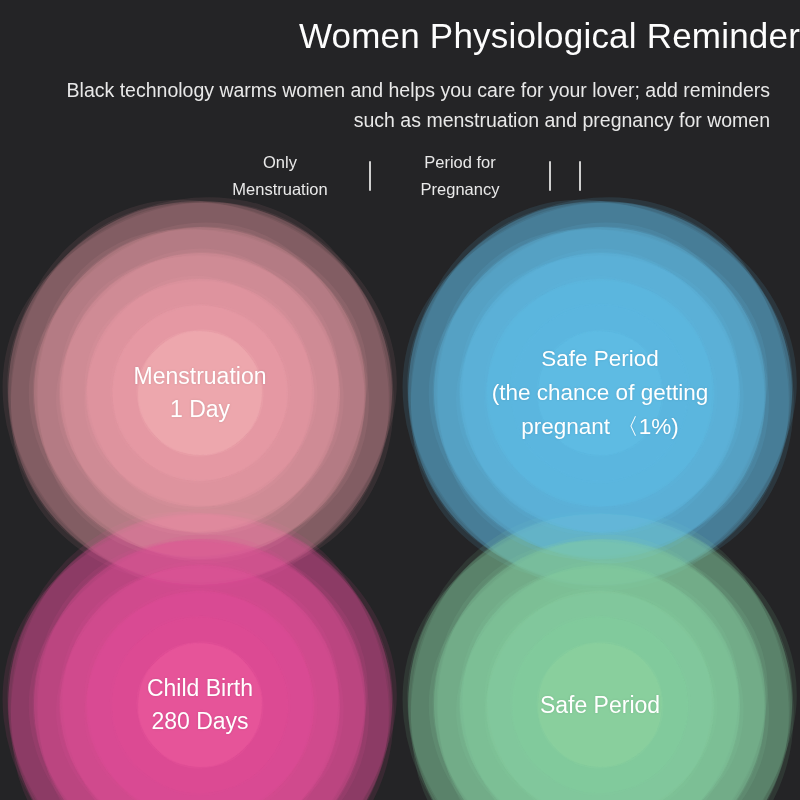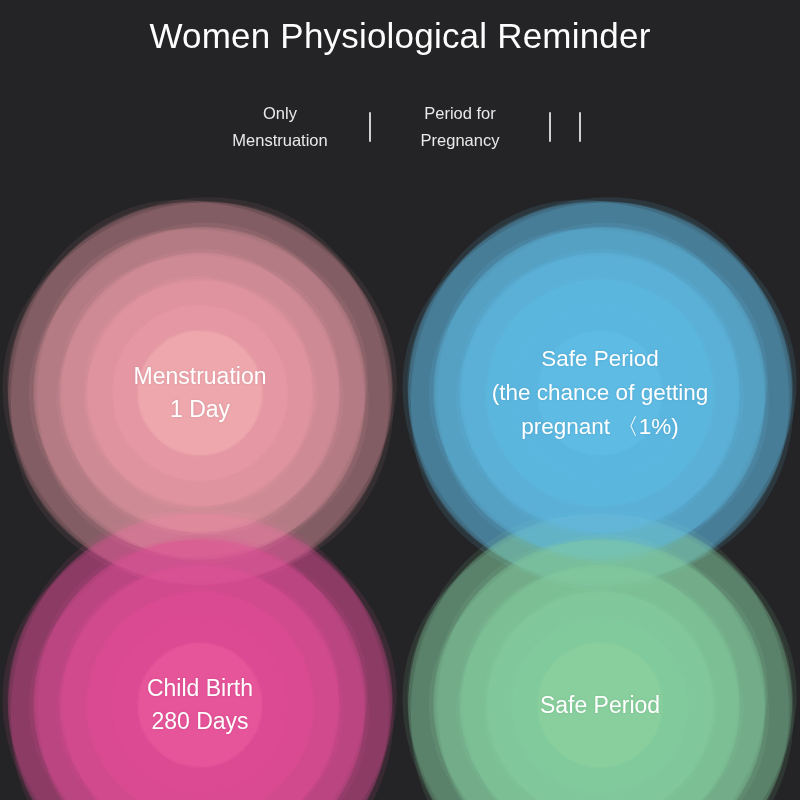--- a/index.html
+++ b/index.html
@@ -20,42 +20,42 @@
     position: relative;
     width: 800px;
     height: 800px;
     background: #242426;
     overflow: hidden;
   }
 
   
   .header {
     padding-top: 14px;
-    text-align: center;
+    text-align: right;
   }
   .page-title {
     font-size: 35px;
     font-weight: normal;
     letter-spacing: 0.2px;
     line-height: 44px;
     margin: 0;
     color: #fdfdfd;
   }
   .page-subtitle {
     margin: 17px auto 0 auto;
     width: 740px;
     font-size: 19.5px;
     line-height: 30px;
     color: #e8e8e8;
     font-weight: normal;
   }
 
   
   .tabs {
-    margin-top: 38px;
+    margin-top: 10px;
     display: flex;
     justify-content: center;
     align-items: center;
     height: 62px;
   }
   .tab {
     width: 150px;
     text-align: center;
     font-size: 16.5px;
     line-height: 27px;
@@ -122,20 +122,21 @@
     width: 360px;
   }
 </style>
 </head>
 <body>
 
 <div id="page">
 
   <div class="header">
     <h1 class="page-title">Women Physiological Reminder</h1>
+    <div class="page-subtitle">Black technology warms women and helps you care for your lover; add reminders such as menstruation and pregnancy for women</div>
   </div>
 
   <div class="tabs">
     <div class="tab">Only
 Menstruation</div>
     <div class="tab-divider"></div>
     <div class="tab">Period for
 Pregnancy</div>
     <div class="tab-divider"></div>
     <div class="tab-divider"></div>

